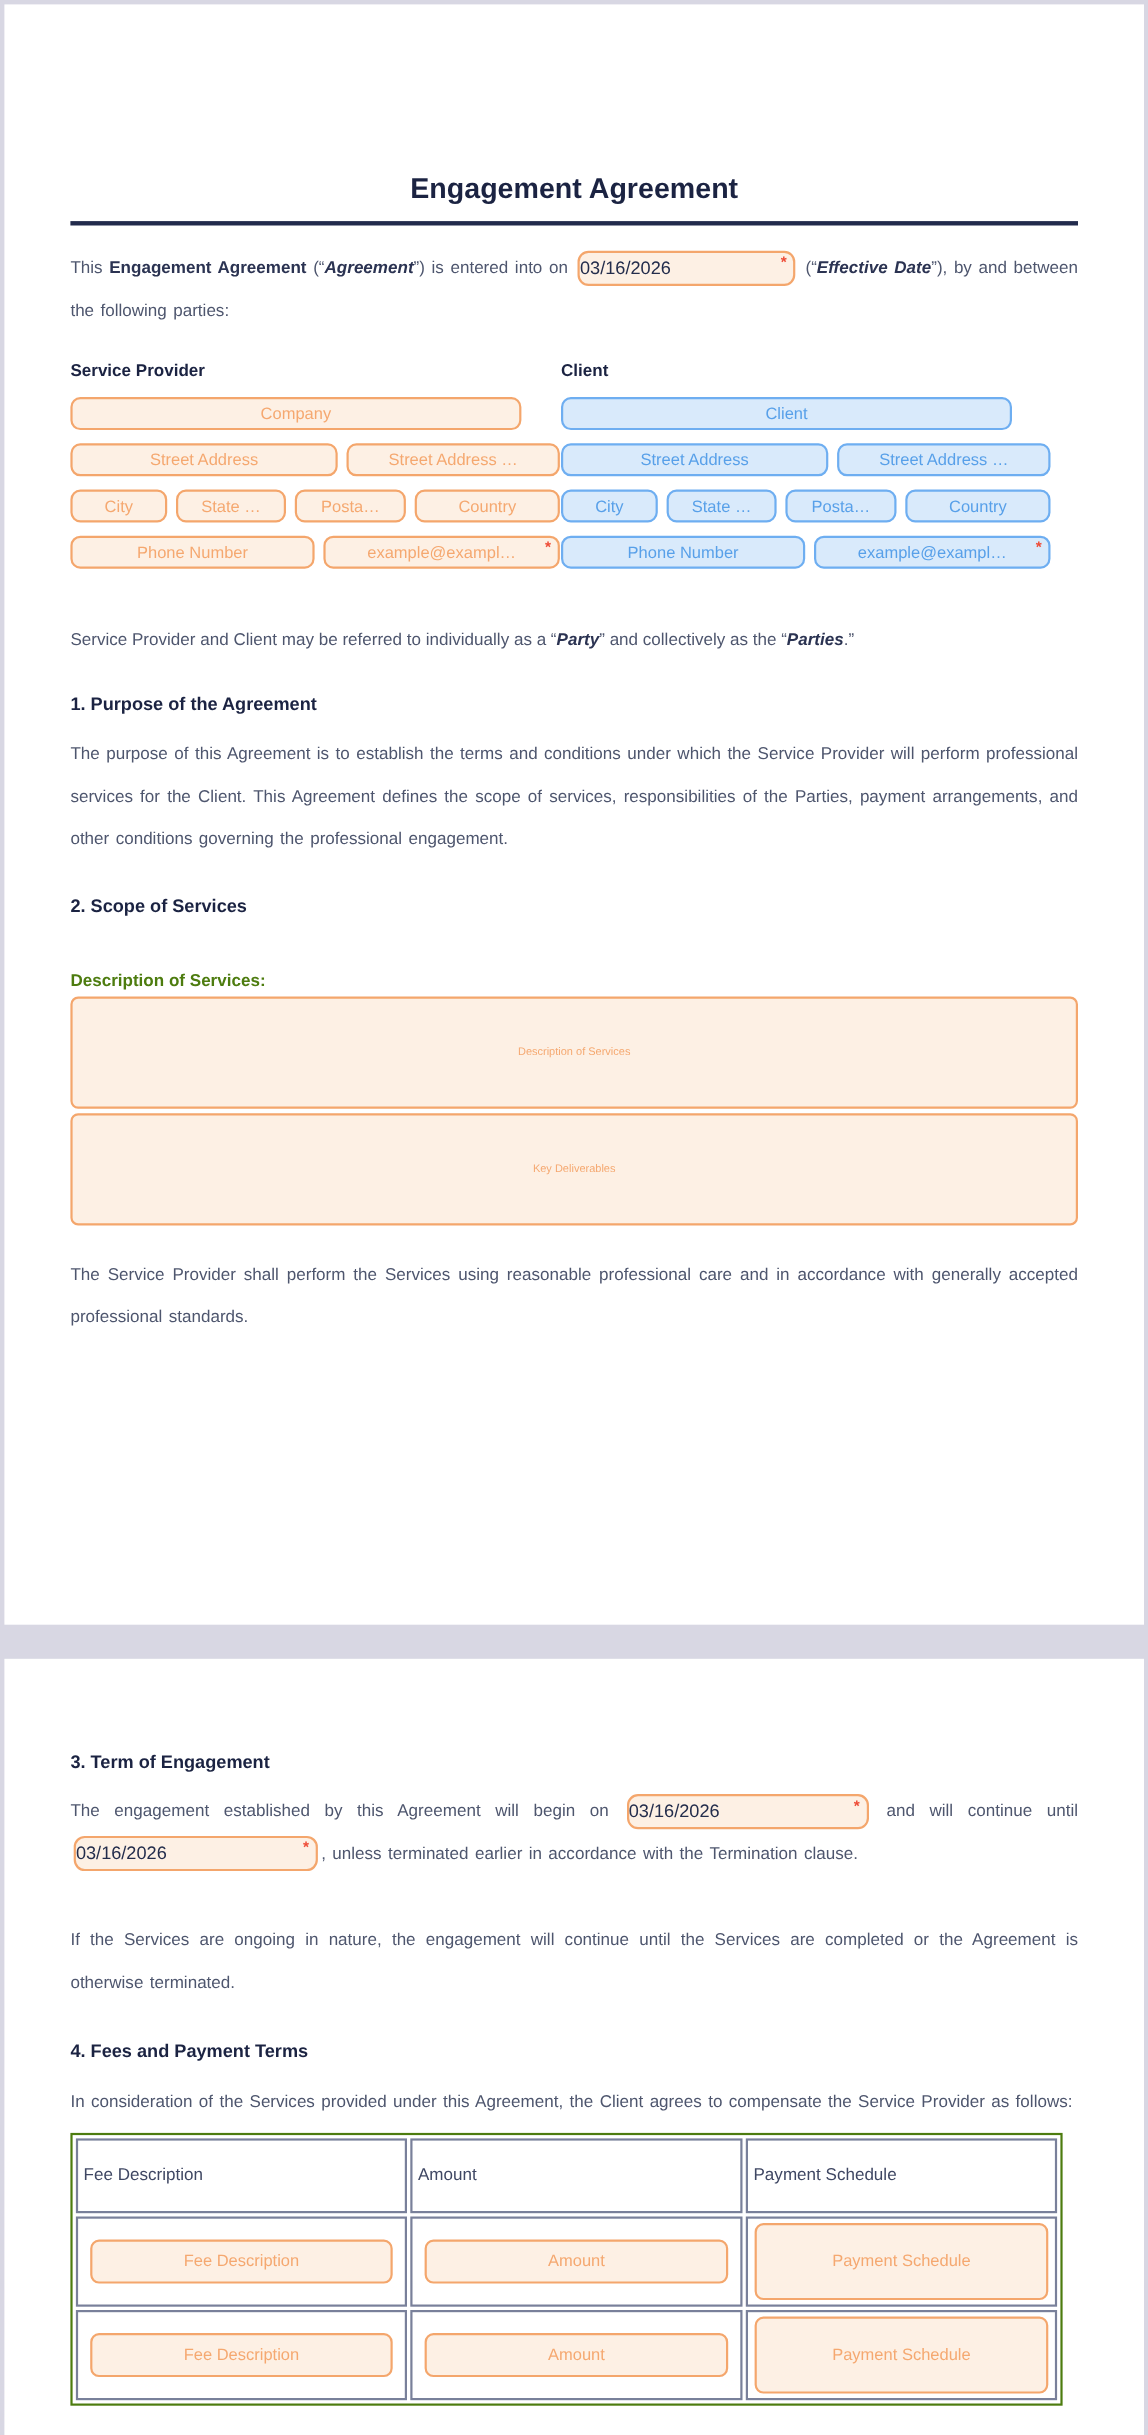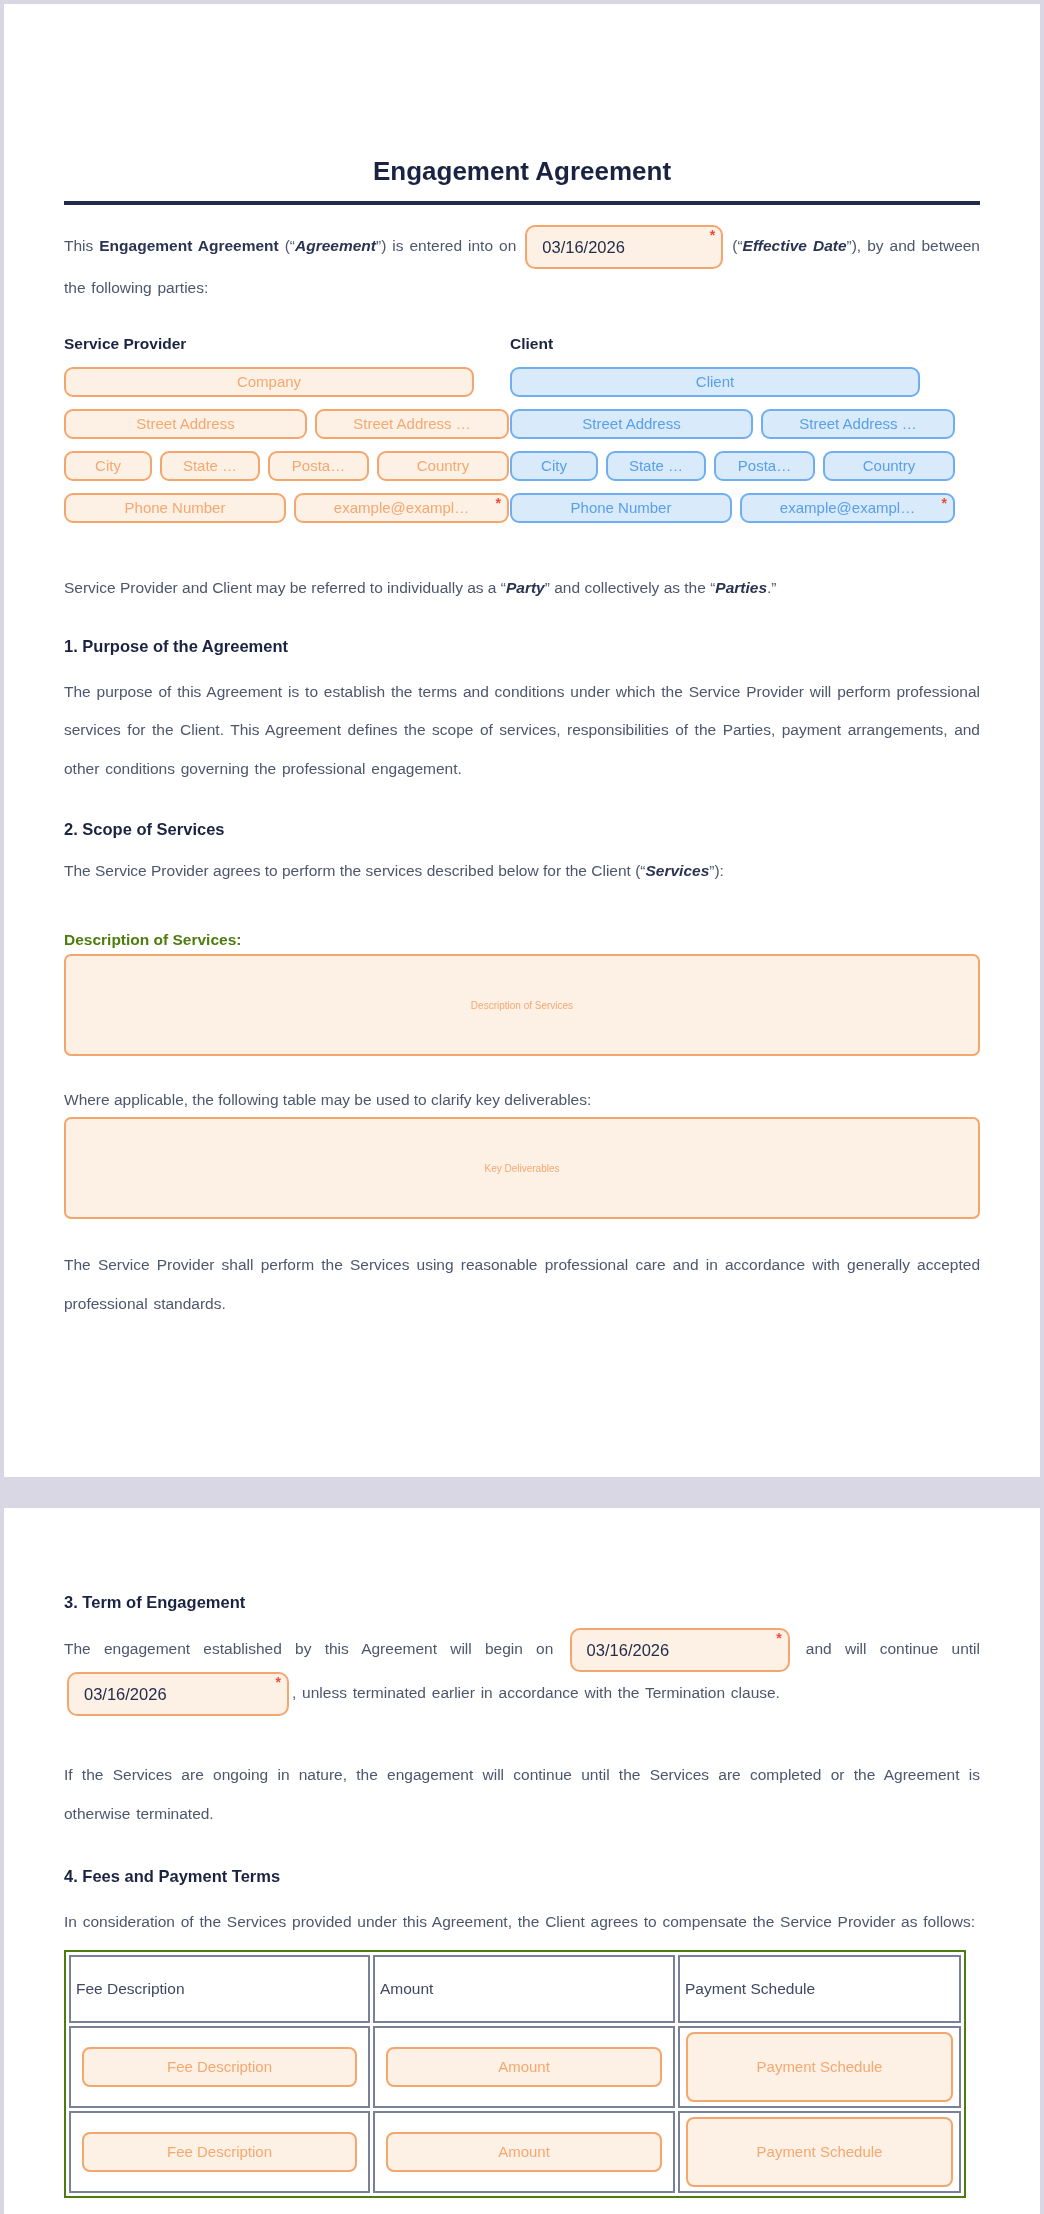--- a/index.html
+++ b/index.html
@@ -24,23 +24,23 @@
   .frow{display:flex;gap:8px;margin-bottom:12px;}
   .fld{box-sizing:border-box;height:30px;border-radius:9px;display:flex;align-items:center;justify-content:center;
        font-size:15px;overflow:hidden;white-space:nowrap;position:relative;padding:0 6px;}
   .fld.orange{background:#fdf0e4;border:2px solid #f4a66c;color:#f5a870;}
   .fld.blue{background:#d9eafb;border:2px solid #6eaef1;color:#58a0e9;}
   .req{position:absolute;top:1px;right:6px;color:#ee4b36;font-size:14px;line-height:14px;font-weight:bold;}
   .w-company{width:410px;}.w-s1{width:243px;}.w-s2{width:194px;}
   .w-city{width:88px;}.w-state{width:100px;}.w-postal{width:101px;}.w-country{width:132px;}
   .w-phone{width:222px;}.w-email{width:215px;}
 
-  .inline-fld{display:inline-flex;align-items:center;box-sizing:border-box;height:44px;border-radius:10px;
+  .inline-fld{display:inline-flex;align-items:center;box-sizing:border-box;height:32px;border-radius:10px;
               background:#fdf0e4;border:2px solid #f4a66c;position:relative;vertical-align:middle;
-              padding-left:15px;margin:0 3px;}
+              margin:0 3px;}
   .inline-fld .dval{color:#242d4c;font-size:16.5px;word-spacing:normal;}
   .w-date1{width:198px;}.w-date2{width:220px;}.w-date3{width:222px;}
 
   .referred{margin-top:40px;}
   .h1x{margin-top:33px;}
   .p-purpose{margin-top:15px;}
   .h2x{margin-top:29px;}
   .p-lead{margin-top:17px;}
   .desc-label{margin-top:46px;font-size:15.5px;font-weight:bold;color:#4d7c0f;line-height:20px;}
   .textarea{margin-top:4px;height:102px;border-radius:7px;background:#fdf0e4;border:2px solid #f4a66c;
@@ -127,26 +127,24 @@
         </div>
       </div>
     </div>
 
     <p class="para single referred"><span>Service Provider and Client may be referred to individually as a “</span><b class="dk"><i>Party</i></b><span>” and collectively as the “</span><b class="dk"><i>Parties</i></b><span>.”</span></p>
 
     <h2 class="h h1x">1. Purpose of the Agreement</h2>
     <p class="para p-purpose">The purpose of this Agreement is to establish the terms and conditions under which the Service Provider will perform professional services for the Client. This Agreement defines the scope of services, responsibilities of the Parties, payment arrangements, and other conditions governing the professional engagement.</p>
 
     <h2 class="h h2x">2. Scope of Services</h2>
-    <p class="para single p-lead"><span>The Service Provider agrees to perform the services described below for the Client (“</span><b class="dk"><i>Services</i></b><span>”):</span></p>
 
     <div class="desc-label">Description of Services:</div>
     <div class="textarea">Description of Services</div>
 
-    <p class="para single p-where">Where applicable, the following table may be used to clarify key deliverables:</p>
     <div class="textarea">Key Deliverables</div>
 
     <p class="para p-closing">The Service Provider shall perform the Services using reasonable professional care and in accordance with generally accepted professional standards.</p>
   </div>
 
   <div class="page page2">
 
     <h2 class="h">3. Term of Engagement</h2>
 
     <p class="para p-term"><span>The engagement established by this Agreement will begin on </span><span class="inline-fld w-date2">

